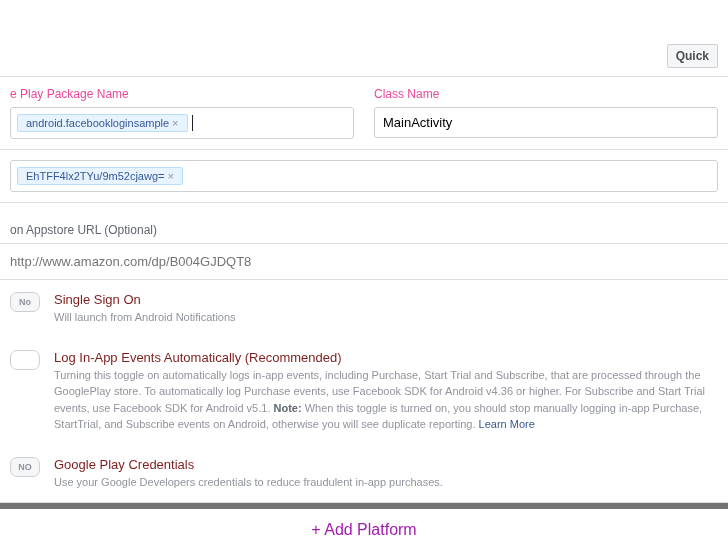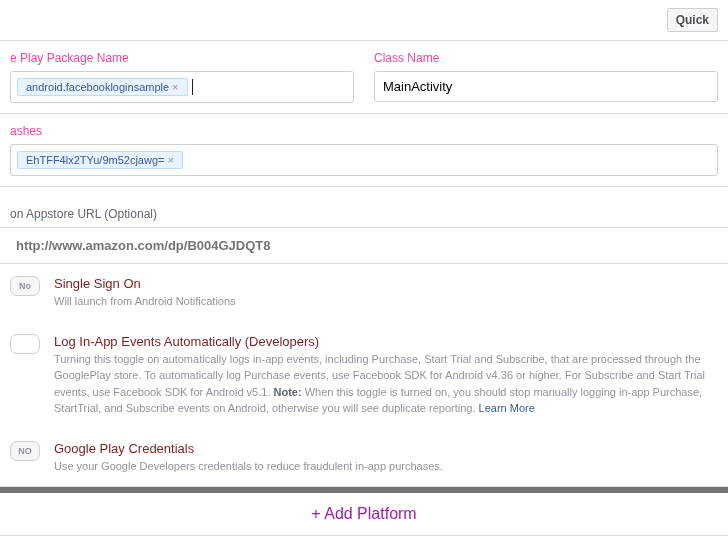--- a/index.html
+++ b/index.html
@@ -1,29 +1,29 @@
 <!DOCTYPE html>
 <html><head>
 <meta charset="utf-8">
 <style>
 * { box-sizing: border-box; margin: 0; padding: 0; }
 body { font-family: Helvetica, Arial, sans-serif; font-size: 13px; color: #1d2129; background: #fff; width: 728px; height: 546px; overflow: hidden; }
-.top-bar { display: flex; justify-content: flex-end; padding: 8px 10px; border-bottom: 1px solid #dddfe2; }
+.top-bar { display: flex; justify-content: flex-end; padding: 8px 10px; border-bottom: 1px solid #dddfe2; margin-top: 36px; }
 .quick-btn { background: #f5f6f7; border: 1px solid #ccd0d5; border-radius: 2px; padding: 4px 8px; font-size: 12px; font-weight: bold; color: #4b4f56; cursor: pointer; }
 .section { padding: 10px 0 0 0; border-bottom: 1px solid #dddfe2; }
 .field-row { display: flex; gap: 20px; padding: 0 10px 10px 10px; }
 .field { flex: 1; }
 .field-label { font-size: 12px; color: #ec4899; margin-bottom: 6px; display: block; }
 .token-input { border: 1px solid #ccd0d5; border-radius: 3px; padding: 4px 6px; display: flex; align-items: center; gap: 4px; min-height: 32px; background: #fff; }
 .token { background: #e7f3ff; border: 1px solid #bcdcff; border-radius: 2px; padding: 2px 8px; font-size: 11px; color: #385898; display: inline-flex; align-items: center; gap: 3px; }
 .token-x { color: #8d949e; cursor: pointer; font-size: 11px; }
 .cursor { border-left: 1px solid #1d2129; height: 16px; }
 .text-input { border: 1px solid #ccd0d5; border-radius: 3px; padding: 7px 8px; font-size: 13px; width: 100%; background: #fff; }
 .text-input::placeholder { color: #8d949e; }
-.url-input { border: none; border-top: 1px solid #dddfe2; border-bottom: 1px solid #dddfe2; padding: 10px 16px; font-size: 13px; width: 100%; background: #fff; color: #8d949e; font-weight: bold; }
+.url-input { border: none; border-top: 1px solid #dddfe2; border-bottom: 1px solid #dddfe2; padding: 10px 10px; font-size: 13px; width: 100%; background: #fff; color: #8d949e; }
 .url-label { font-size: 12px; color: #606770; margin: 0 0 6px 10px; display: block; padding-top: 4px;}
 .toggle-row { display: flex; padding: 12px 10px; gap: 14px; align-items: flex-start; }
 .toggle-btn { width: 30px; height: 20px; border: 1px solid #ccd0d5; background: #f5f6f7; border-radius: 7px; font-size: 9px; font-weight: bold; color: #8d949e; display: flex; align-items: center; justify-content: center; cursor: pointer; flex-shrink: 0; }
 .toggle-btn.empty { background: #fff; }
 .toggle-content { flex: 1; }
 .toggle-title { font-size: 13px; color: #7f1d1d; margin-bottom: 2px; }
 .toggle-desc { font-size: 11px; color: #90949c; line-height: 1.5; }
 .toggle-desc .note { font-weight: bold; color: #606770; }
 .toggle-desc .link { color: #385898; cursor: pointer; }
 .add-platform { text-align: center; padding: 12px 0; color: #a21caf; font-size: 16px; cursor: pointer; border-top: 6px solid #737373; }
@@ -54,21 +54,20 @@
       </div>
     </div>
     <div class="field">
       <label class="field-label">Class Name</label>
       <input class="text-input" value="MainActivity" style="">
     </div>
   </div>
 </div>
 
 <div class="section section-pad">
-  <label class="field-label">ashes</label>
   <div class="token-input">
     <span class="token">
       <span>EhTFF4lx2TYu/9m52cjawg=</span>
       <span class="token-x">×</span>
     </span>
   </div>
 </div>
 
 <div class="section no-border" style="padding-top:16px">
   <label class="url-label">on Appstore URL (Optional)</label>
@@ -79,21 +78,21 @@
   <div class="toggle-btn">No</div>
   <div class="toggle-content">
     <div class="toggle-title">Single Sign On</div>
     <div class="toggle-desc">Will launch from Android Notifications</div>
   </div>
 </div>
 
 <div class="toggle-row">
   <div class="toggle-btn empty"></div>
   <div class="toggle-content">
-    <div class="toggle-title">Log In-App Events Automatically (Developers)</div>
+    <div class="toggle-title">Log In-App Events Automatically (Recommended)</div>
     <div class="toggle-desc">
       <span>Turning this toggle on automatically logs in-app events, including Purchase, Start Trial and Subscribe, that are processed through the GooglePlay store. To automatically log Purchase events, use Facebook SDK for Android v4.36 or higher. For Subscribe and Start Trial events, use Facebook SDK for Android v5.1. </span><span class="note">Note:</span><span> When this toggle is turned on, you should stop manually logging in-app Purchase, StartTrial, and Subscribe events on Android, otherwise you will see duplicate reporting. </span><span class="link">Learn More</span>
     </div>
   </div>
 </div>
 
 <div class="toggle-row" style="border-bottom:1px solid #dddfe2">
   <div class="toggle-btn">NO</div>
   <div class="toggle-content">
     <div class="toggle-title">Google Play Credentials</div>

